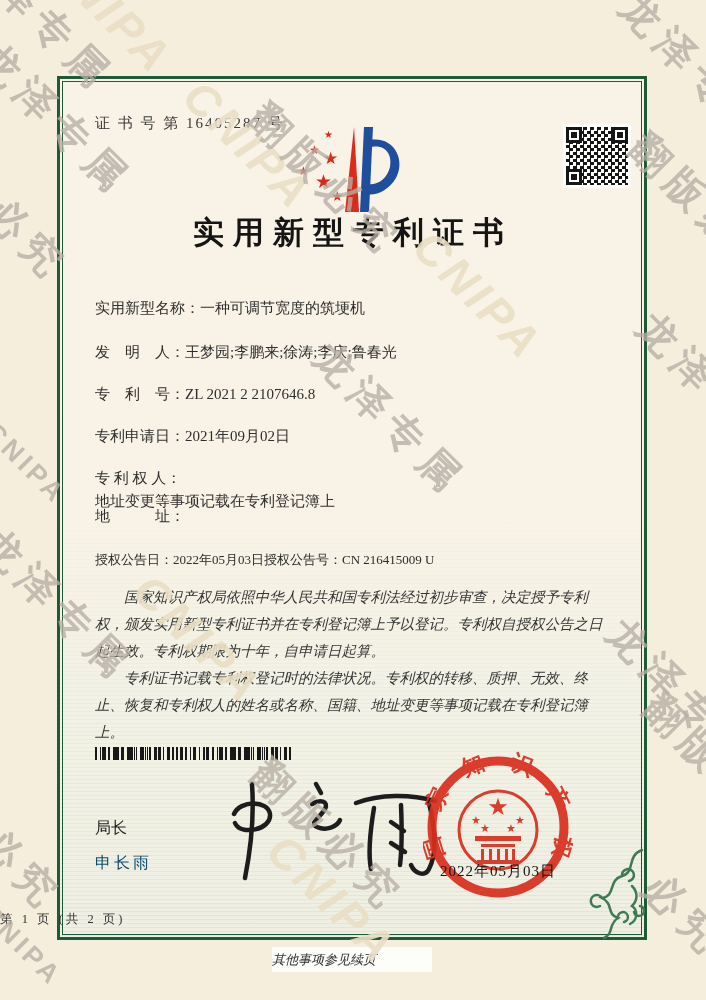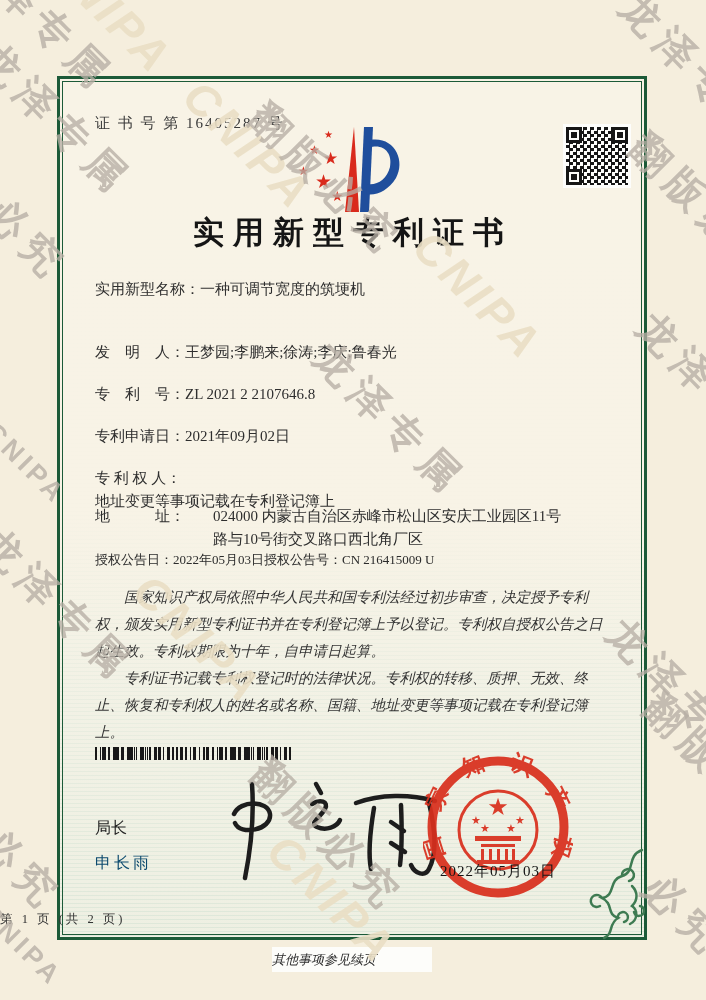--- a/index.html
+++ b/index.html
@@ -36,21 +36,21 @@
   .logo { position:absolute; left:280px; top:122px; width:130px; height:96px; }
   .logo .star { position:absolute; color:#d92a1c; font-family:"DejaVu Sans",sans-serif; line-height:1; }
   .title {
     position:absolute; left:0; top:212px; width:706px; text-align:center;
     font-size:31px; font-weight:bold; letter-spacing:9px; color:#151515;
   }
   
   .field { position:absolute; left:95px; display:flex; font-size:15px; line-height:23px; color:#2e2e2e; }
   .field .lab { white-space:pre; flex:0 0 auto; }
   .field .val { flex:1 1 auto; }
-  .f0 { top:278px; } .f1 { top:341px; } .f2 { top:383px; }
+  .f0 { top:297px; } .f1 { top:341px; } .f2 { top:383px; }
   .f3 { top:425px;text-align:center; } .f4 { top:467px;flex-direction:column; } .f5 { top:505px; width:480px;gap:28px; }
   .grant-row { position:absolute; left:95px; top:551px; width:520px; font-size:13px; display:flex; }
   .grant-date { flex:0 0 auto; }
   .grant-no { flex:0 0 auto; }
   
   .paras { position:absolute; left:95px; top:584px; width:518px; font-size:14.5px;
            line-height:27px; font-style:italic; color:#333; }
   .paras p { text-indent:2em; }
   
   .barcode {
@@ -127,21 +127,20 @@
 <div class="field f3">
   <span class="lab">专利申请日：</span>
   <span class="val">2021年09月02日</span>
 </div>
 <div class="field f4">
   <span class="lab">专 利 权 人：</span>
   <span class="val">地址变更等事项记载在专利登记簿上</span>
 </div>
 <div class="field f5">
   <span class="lab">地　　　址：</span>
-  <span class="val">024000 内蒙古自治区赤峰市松山区安庆工业园区11号路与10号街交叉路口西北角厂区</span>
 </div>
 
 <div class="grant-row">
   <span class="grant-date">
     <span>授权公告日：</span><span>2022年05月03日</span>
   </span>
   <span class="grant-no">
     <span>授权公告号：</span><span>CN 216415009 U</span>
   </span>
 </div>

